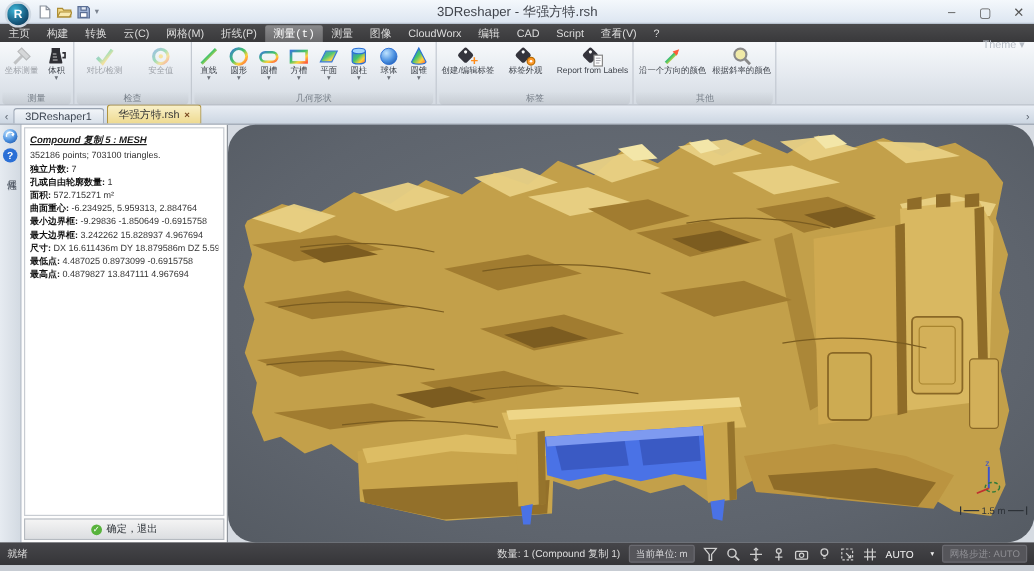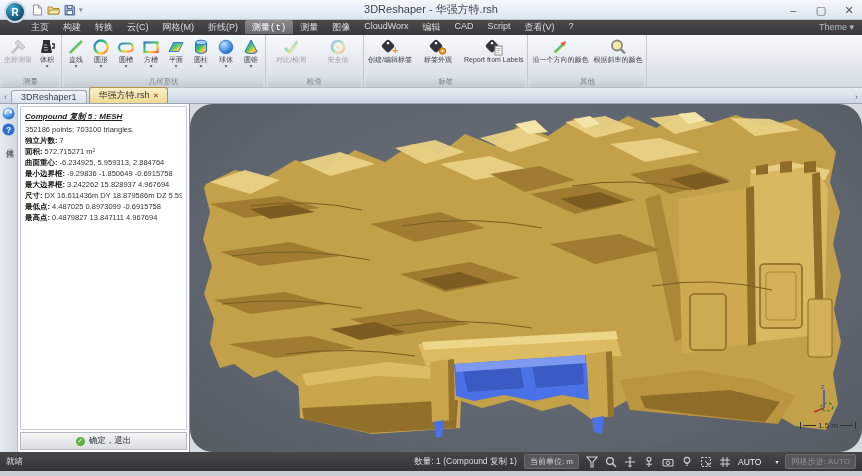--- a/index.html
+++ b/index.html
@@ -16,24 +16,24 @@
     display:flex; align-items:center; justify-content:center; z-index:3; }
   .qat { display:flex; gap:4px; margin-left:32px; align-items:center; }
   .qat svg { display:block; }
   .qat-arrow { font-size:7px; color:#7a828e; }
   .tb-title { position:absolute; left:0; right:0; text-align:center; font-size:11px; color:#40444c; }
   .wincontrols { position:absolute; right:6px; top:0; display:flex; gap:14px; align-items:center; height:20px; }
   .wc { font-size:11px; color:#555; width:14px; text-align:center; cursor:default; }
 
   
   .menubar { height:15px; background:linear-gradient(#4a4a4c,#39393b); display:flex;
-    align-items:flex-start; position:relative;padding-left:24px; }
+    align-items:center; position:relative; }
   .mtab { font-size:9px; color:#dcdcdc; padding:1px 7px 0; display:flex; align-items:center; white-space:nowrap; }
   .mtab.active { background:linear-gradient(#8a8a8c,#6b6b6d); color:#fff; border-radius:2px 2px 0 0;font-family:Liberation Mono, monospace; }
-  .theme { position:absolute; right:8px; top:2px; font-size:9px; color:#b6bcc4; }
+  .theme { position:absolute; right:8px; top:12px; font-size:9px; color:#b6bcc4; }
 
   
   .ribbon { height:53px; background:linear-gradient(#f7f9fb,#e4e9ef 55%,#d4dae2);
     border-bottom:1px solid #b6bdc6; display:flex; }
   .rgroup { display:flex; flex-direction:column; border-right:1px solid #c3c9d1; padding:1px 2px 0; }
   .rg-buttons { flex:1; display:flex; align-items:flex-start; justify-content:center; gap:1px; }
   .rg-label { height:11px; font-size:7.5px; color:#78808a; text-align:center; line-height:11px;
     background:linear-gradient(#0000,#0001); border-radius:0 0 3px 3px; }
   .rbtn { display:flex; flex-direction:column; align-items:center; font-size:7px; color:#3e434b;
     padding:1px 2px; border-radius:2px; min-width:24px; text-align:center; line-height:1.15; cursor:default; }
@@ -184,20 +184,43 @@
           </span>
           <span>体积</span>
           <span class="chev">▾</span>
         </div>
       </div>
       <div class="rg-label">测量</div>
     </div>
 
     <div class="rgroup">
       <div class="rg-buttons">
+        <div class="rbtn wide disabled">
+          <span class="ric">
+              <svg width="18" height="18">
+                <path d="M3 10 L7.5 14.5 L15.5 3.5" fill="none" stroke="url(#grad-rain)" stroke-width="3"></path>
+              </svg>
+            </span>
+          <span>对比/检测</span>
+        </div>
+        <div class="rbtn wide disabled">
+          <span class="ric">
+              <svg width="18" height="18">
+                <circle cx="9" cy="9" r="6" fill="none" stroke="url(#grad-rain)" stroke-width="2.6"></circle>
+                <circle cx="9" cy="9" r="1.8" fill="#ffd23a"></circle>
+              </svg>
+            </span>
+          <span>安全值</span>
+        </div>
+      </div>
+      <div class="rg-label">检查</div>
+    </div>
+
+    <div class="rgroup">
+      <div class="rg-buttons">
         <div class="rbtn">
           <span class="ric">
               <svg width="18" height="18">
                 <path d="M3 15 L15 3" stroke="url(#grad-rain)" stroke-width="2.6"></path>
               </svg>
             </span>
           <span>直线</span>
             <span class="chev">▾</span>
         </div>
         <div class="rbtn">
@@ -259,43 +282,20 @@
           <span class="ric">
               <svg width="18" height="18">
                 <path d="M9 2 L15 13.5 A6 2 0 0 1 3 13.5 Z" fill="url(#grad-rain)" stroke="#2a6fd6"></path>
               </svg>
             </span>
           <span>圆锥</span>
             <span class="chev">▾</span>
         </div>
       </div>
       <div class="rg-label">几何形状</div>
-    </div>
-
-    <div class="rgroup">
-      <div class="rg-buttons">
-        <div class="rbtn wide disabled">
-          <span class="ric">
-              <svg width="18" height="18">
-                <path d="M3 10 L7.5 14.5 L15.5 3.5" fill="none" stroke="url(#grad-rain)" stroke-width="3"></path>
-              </svg>
-            </span>
-          <span>对比/检测</span>
-        </div>
-        <div class="rbtn wide disabled">
-          <span class="ric">
-              <svg width="18" height="18">
-                <circle cx="9" cy="9" r="6" fill="none" stroke="url(#grad-rain)" stroke-width="2.6"></circle>
-                <circle cx="9" cy="9" r="1.8" fill="#ffd23a"></circle>
-              </svg>
-            </span>
-          <span>安全值</span>
-        </div>
-      </div>
-      <div class="rg-label">检查</div>
     </div>
 
     <div class="rgroup">
       <div class="rg-buttons">
         <div class="rbtn wide">
           <span class="ric">
               <svg width="20" height="18">
                 <g transform="rotate(45 8 8)">
                   <rect x="3" y="3" width="10" height="10" rx="2" fill="#34343c"></rect>
                   <circle cx="6" cy="6" r="1.3" fill="#fff"></circle>
@@ -390,20 +390,21 @@
           </svg>
       </span>
       <span class="ls-vlabel">属性</span>
     </div>
 
     <div class="panel">
       <div class="p-body">
         <div class="p-header">Compound 复制 5 : MESH</div>
         <div class="p-line"><b></b><span>352186 points; 703100 triangles.</span></div>
         <div class="p-line"><b>独立片数:</b><span> 7</span></div>
+        <div class="p-line"><b>孔或自由轮廓数量:</b><span> 1</span></div>
         <div class="p-line"><b>面积:</b><span> 572.715271 m²</span></div>
         <div class="p-line"><b>曲面重心:</b><span> -6.234925, 5.959313, 2.884764</span></div>
         <div class="p-line"><b>最小边界框:</b><span> -9.29836 -1.850649 -0.6915758</span></div>
         <div class="p-line"><b>最大边界框:</b><span> 3.242262 15.828937 4.967694</span></div>
         <div class="p-line"><b>尺寸:</b><span> DX 16.611436m DY 18.879586m DZ 5.59927m</span></div>
         <div class="p-line"><b>最低点:</b><span> 4.487025 0.8973099 -0.6915758</span></div>
         <div class="p-line"><b>最高点:</b><span> 0.4879827 13.847111 4.967694</span></div>
       </div>
       <div class="confirm-bar">
         <span class="ck">✓</span>

